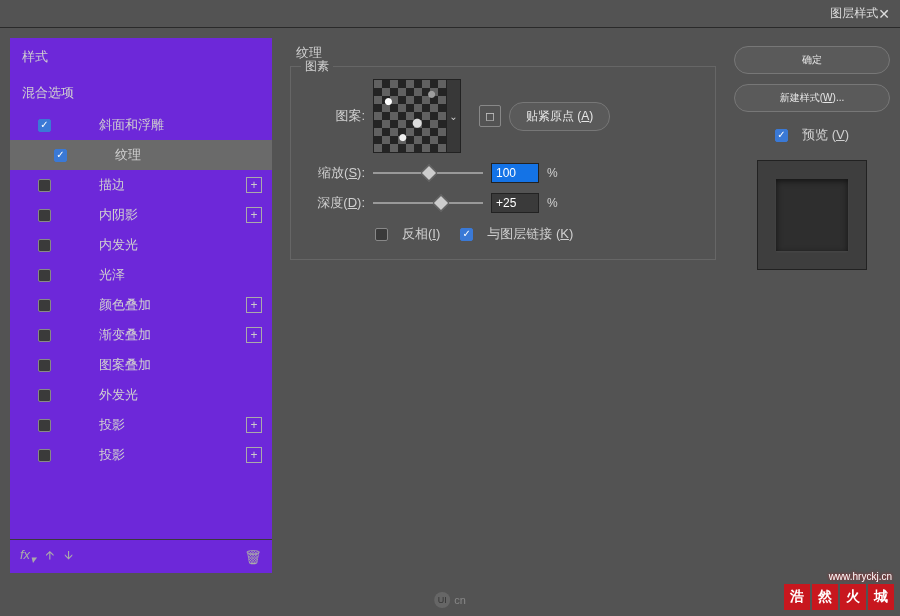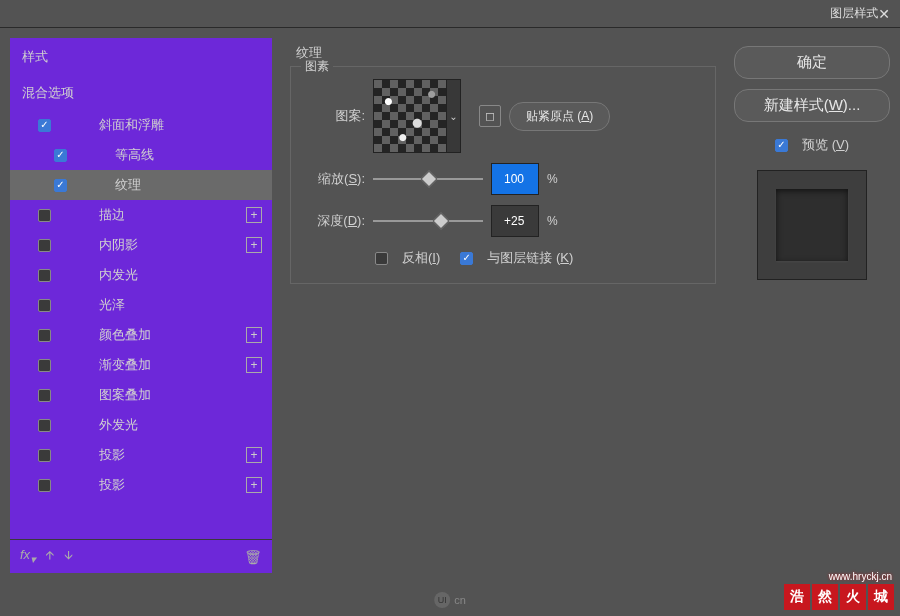--- a/index.html
+++ b/index.html
@@ -38,27 +38,27 @@
   filter: contrast(1.2);
 }
 .dd-caret { width: 14px; height: 74px; background: #383838; border: 1px solid #222; border-left: none; display: flex; align-items: center; justify-content: center; color: #ccc; font-size: 10px; }
 .snap-icon { width: 22px; height: 22px; border: 1px solid #888; border-radius: 2px; display: flex; align-items: center; justify-content: center; color: #ccc; font-size: 12px; margin-left: 10px; }
 .btn { background: #5a5a5a; border: 1px solid #777; border-radius: 14px; padding: 5px 16px; color: #e6e6e6; font-size: 12px; cursor: pointer; }
 .slider-row { display: flex; align-items: center; gap: 8px; margin-top: 10px; }
 .slider-label { width: 58px; text-align: right; }
 .key-u { text-decoration: underline; }
 .slider-track { width: 110px; height: 2px; background: #999; position: relative; }
 .slider-thumb { position: absolute; top: -5px; width: 12px; height: 12px; background: #ccc; border: 1px solid #555; transform: rotate(45deg); }
-.num-input { width: 48px; height: 32px; background: #3a3a3a; border: 1px solid #222; color: #fff; font-size: 12px; padding: 0 12px; text-align: left; }
+.num-input { width: 48px; height: 20px; background: #3a3a3a; border: 1px solid #222; color: #fff; font-size: 12px; padding: 0 4px; text-align: left; }
 .num-input.sel { background: #1473e6; }
 .unit { font-size: 12px; }
 .check-row { display: flex; align-items: center; gap: 20px; margin-top: 12px; margin-left: 68px; }
 .inline-chk { display: flex; align-items: center; gap: 6px; }
 .right-panel { width: 156px; display: flex; flex-direction: column; gap: 10px; align-items: stretch; padding-top: 8px; }
-.rbtn { background: #5a5a5a; border: 1px solid #777; border-radius: 14px; padding: 6px 0; color: #e6e6e6; font-size: 15px; text-align: center; cursor: pointer; }
+.rbtn { background: #5a5a5a; border: 1px solid #777; border-radius: 14px; padding: 6px 0; color: #e6e6e6; font-size: 10px; text-align: center; cursor: pointer; }
 .preview-chk { display: flex; align-items: center; justify-content: center; gap: 6px; color: #d0d0d0; font-size: 13px; margin-top: 4px; }
 .preview-box { width: 110px; height: 110px; background: #3e3e3e; border: 1px solid #222; margin: 6px auto 0; position: relative; }
 .preview-inner { position: absolute; top: 18px; left: 18px; right: 18px; bottom: 18px; background: #2e2e2e; box-shadow: inset 0 2px 6px rgba(0,0,0,0.6), 0 1px 2px rgba(255,255,255,0.05); }
 .watermark-logo { position: absolute; right: 6px; bottom: 6px; display: flex; gap: 2px; }
 .wbox { width: 26px; height: 26px; display: flex; align-items: center; justify-content: center; font-size: 14px; font-weight: bold; }
 .wbox.red { background: #c8171e; color: #fff; }
 .watermark-url { position: absolute; right: 8px; bottom: 34px; color: #fff; font-size: 10px; text-shadow: 0 0 3px #c8171e; }
 .ui-cn { position: absolute; left: 50%; bottom: 8px; transform: translateX(-50%); color: #888; font-size: 11px; display: flex; align-items: center; gap: 4px; }
 .ui-badge { width: 16px; height: 16px; border-radius: 50%; background: #666; color: #333; display: flex; align-items: center; justify-content: center; font-size: 9px; font-weight: normal; }
 </style>
@@ -74,24 +74,20 @@
 
   <div class="left-panel">
     <div class="left-scroll">
       <div class="style-header">样式</div>
       <div class="style-header">混合选项</div>
       <div id="style-list">
           <div class="style-item indent1">
             <span class="chk on"></span>
             <span>斜面和浮雕</span>
           </div>
-          <div class="style-item indent2">
-            <span class="chk on"></span>
-            <span>等高线</span>
-          </div>
           <div class="style-item indent2 selected">
             <span class="chk on"></span>
             <span>纹理</span>
           </div>
           <div class="style-item indent1">
             <span class="chk"></span>
             <span>描边</span>
             <span class="plus-box">+</span>
           </div>
           <div class="style-item indent1">

